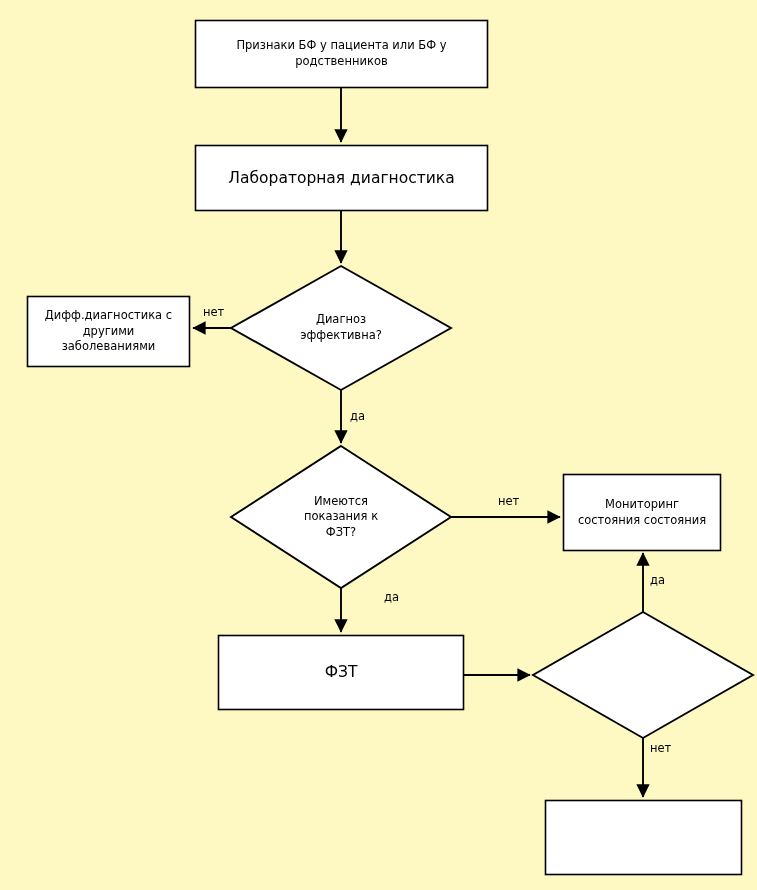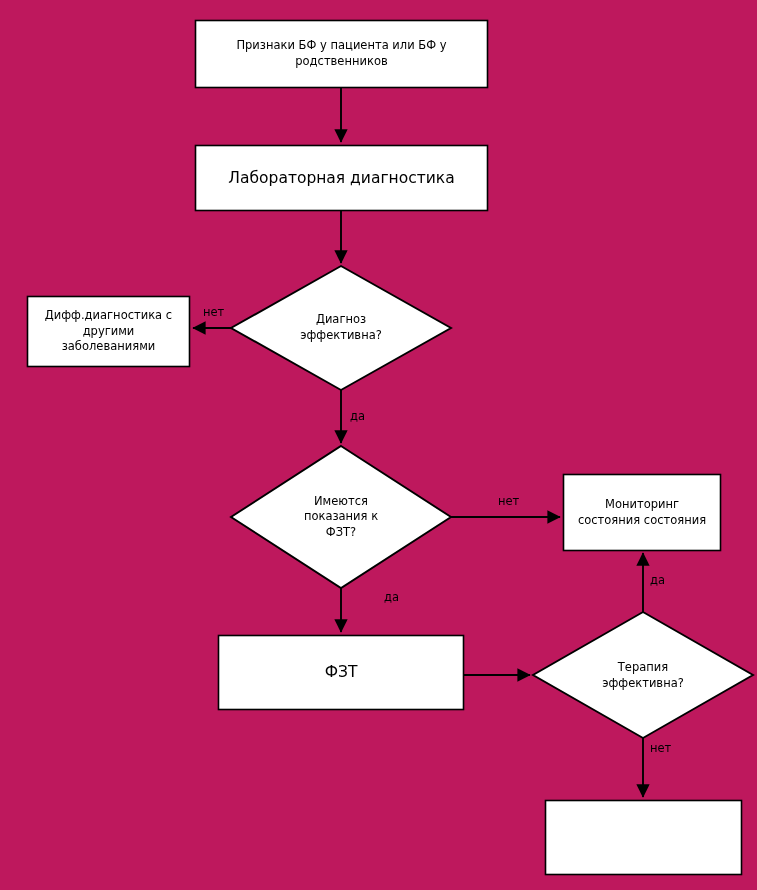--- a/index.html
+++ b/index.html
@@ -4,21 +4,21 @@
 <style>
   html, body {
     margin: 0;
     padding: 0;
     background: #ffffff;
   }
   #canvas {
     position: relative;
     width: 757px;
     height: 890px;
-    background: #be185d;
+    background: #fef9c3;
     font-family: "DejaVu Sans", "Liberation Sans", sans-serif;
     overflow: hidden;
   }
   svg.layer {
     position: absolute;
     left: 0;
     top: 0;
     width: 757px;
     height: 890px;
   }
@@ -105,22 +105,20 @@
 
   <div class="node-text t-small" style="left:281px; top:484px; width:120px; height:66px;">Имеются
 показания к
 ФЗТ?</div>
 
   <div class="node-text t-small" style="left:566px; top:475px; width:152px; height:75px;">Мониторинг
 состояния состояния</div>
 
   <div class="node-text t-med" style="left:221px; top:636px; width:240px; height:73px;text-align:center;">ФЗТ</div>
 
-  <div class="node-text t-small" style="left:583px; top:646px; width:120px; height:60px;">Терапия
-эффективна?</div>
 
 
   <div class="edge-label" style="left:203px; top:305px;">нет</div>
 
   <div class="edge-label" style="left:350px; top:409px;">да</div>
 
   <div class="edge-label" style="left:498px; top:494px;">нет</div>
 
   <div class="edge-label" style="left:384px; top:590px;">да</div>
 

